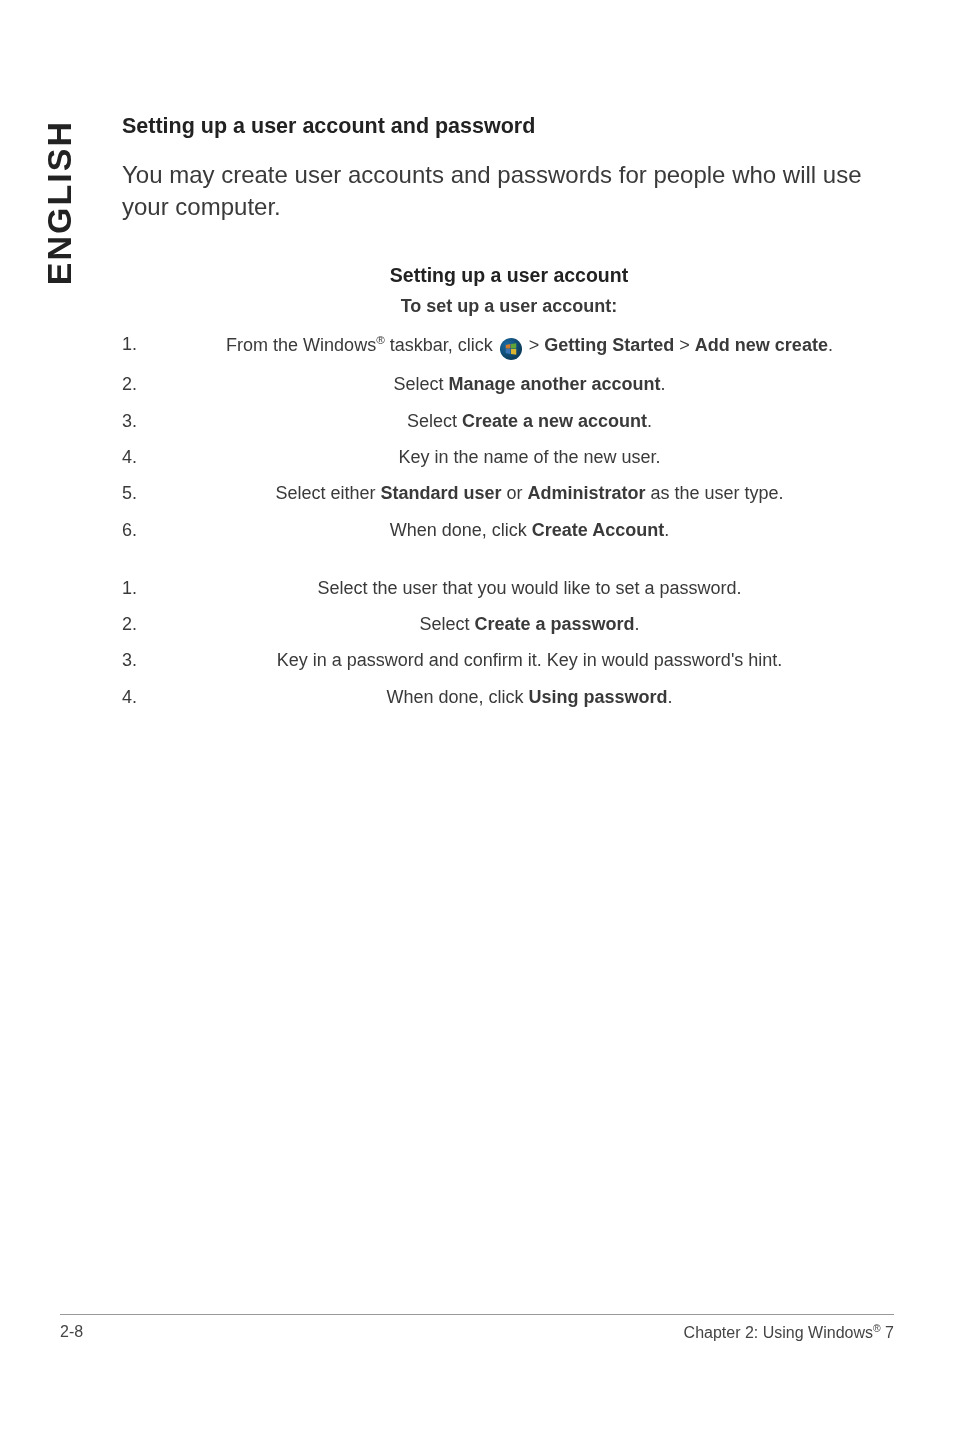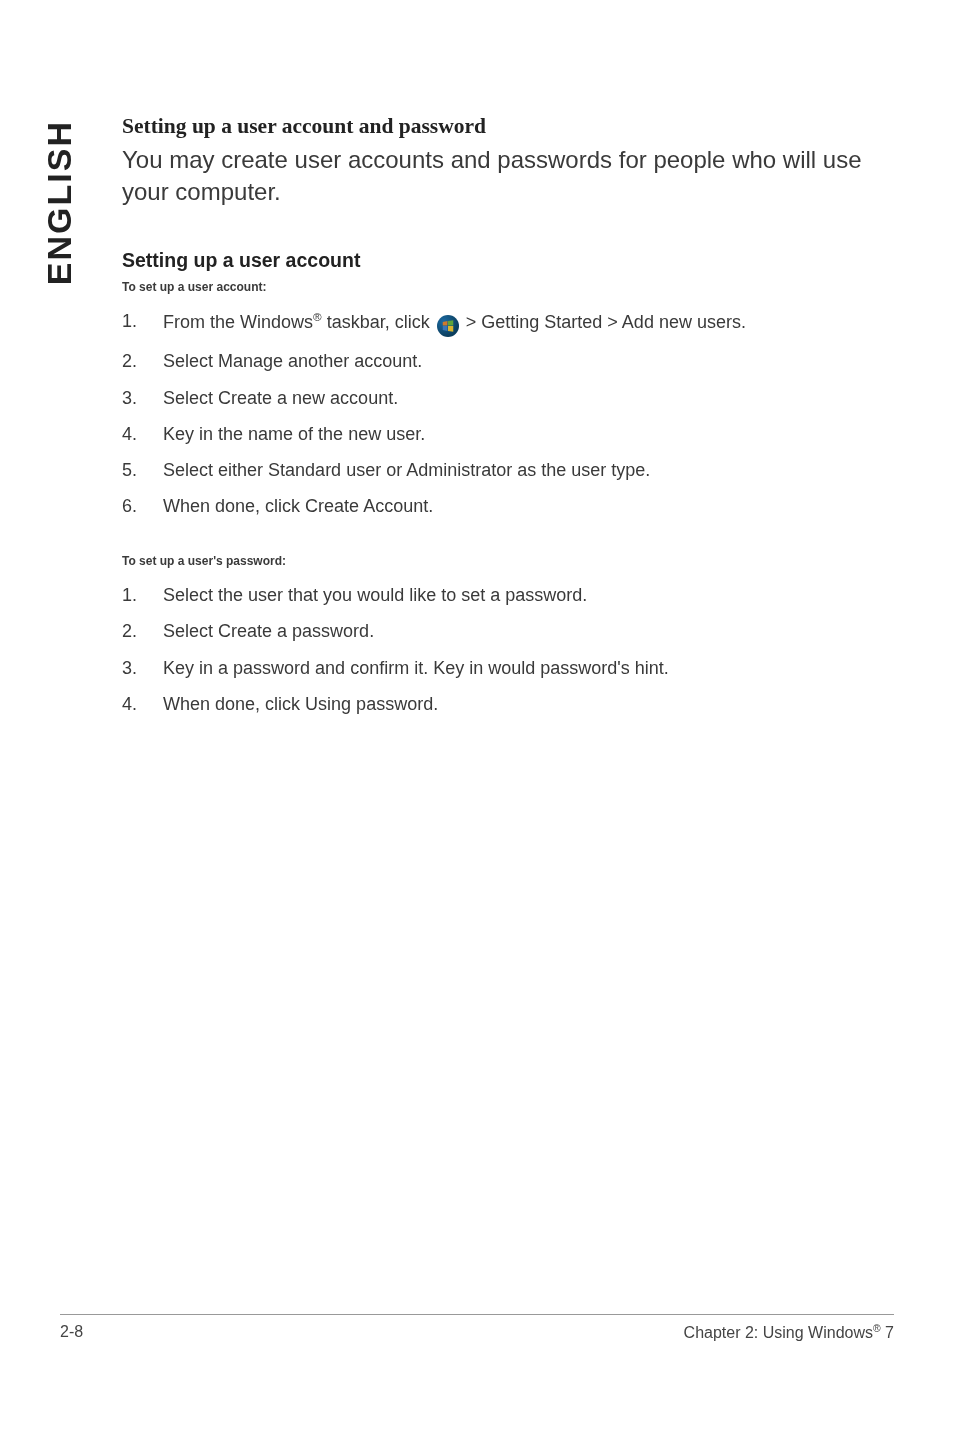--- a/index.html
+++ b/index.html
@@ -27,30 +27,30 @@
     }
     .content {
       position: absolute;
       top: 112px;
       left: 122px;
       width: 774px;
       line-height: 1.35;
       font-size: 18px;
       color: #3a3a3a;
     }
-    .h1 { font-size: 21.5px; font-weight: 700; color: #222; margin-bottom: 3px; font-family: Liberation Serif, serif; }
+    .h1 { font-size: 21.5px; font-weight: 700; color: #222; margin-bottom: 18px; font-family: Liberation Sans, sans-serif; }
     .intro-text { font-size: 24px; margin-bottom: 38px; }
     .h2 { font-size: 19.5px; font-weight: 700; color: #222; margin-bottom: 6px; font-family: Helvetica, Arial, sans-serif; }
-    .h3 { font-size: 12px; font-weight: 700; margin-bottom: 14px; }
+    .h3 { font-size: 18px; font-weight: 700; margin-bottom: 14px; }
     ol { list-style: none; }
     ol li { display: flex; align-items: flex-start; gap: 26px; margin-bottom: 12px; }
     .num { flex: 0 0 12px; }
     .body { flex: 1; }
-    .bold { font-weight: 400; }
-    .section { margin-bottom: 34px; }
+    .bold { font-weight: 700; }
+    .section { margin-bottom: 34px; text-align: center; }
     .win-icon {
       display: inline-flex;
       align-items: center;
       justify-content: center;
       width: 22px;
       height: 22px;
       vertical-align: -5px;
       border-radius: 50%;
       background: radial-gradient(circle at 30% 30%, #1b6aa3, #0b3e5d 70%);
       margin: 0 2px;
@@ -98,21 +98,21 @@
         <li>
           <span class="num">1.</span>
           <span class="body">
             <span>From the Windows</span><span class="sup">®</span><span> taskbar, click </span><span class="win-icon">
                 <svg viewBox="0 0 24 24">
                   <path fill="#d07a2b" d="M3 5 L11 3.5 L11 11 L3 11 Z"></path>
                   <path fill="#5ea43a" d="M12 3.4 L21 2 L21 11 L12 11 Z"></path>
                   <path fill="#3a75b7" d="M3 12 L11 12 L11 20.5 L3 19 Z"></path>
                   <path fill="#d9b52f" d="M12 12 L21 12 L21 22 L12 20.6 Z"></path>
                 </svg>
-              </span><span> &gt; </span><span class="bold">Getting Started</span><span> &gt; </span><span class="bold">Add new users</span><span>.</span>
+              </span><span> &gt; </span><span class="bold">Getting Started</span><span> &gt; </span><span class="bold">Add new create</span><span>.</span>
           </span>
         </li>
         <li>
           <span class="num">2.</span>
           <span class="body">
             <span>Select </span><span class="bold">Manage another account</span><span>.</span>
           </span>
         </li>
         <li>
           <span class="num">3.</span>
@@ -133,21 +133,20 @@
         <li>
           <span class="num">6.</span>
           <span class="body">
             <span>When done, click </span><span class="bold">Create Account</span><span>.</span>
           </span>
         </li>
       </ol>
     </div>
 
     <div class="section">
-      <div class="h3">To set up a user's password:</div>
 
       <ol>
         <li>
           <span class="num">1.</span>
           <span class="body">Select the user that you would like to set a password.</span>
         </li>
         <li>
           <span class="num">2.</span>
           <span class="body">
             <span>Select </span><span class="bold">Create a password</span><span>.</span>

